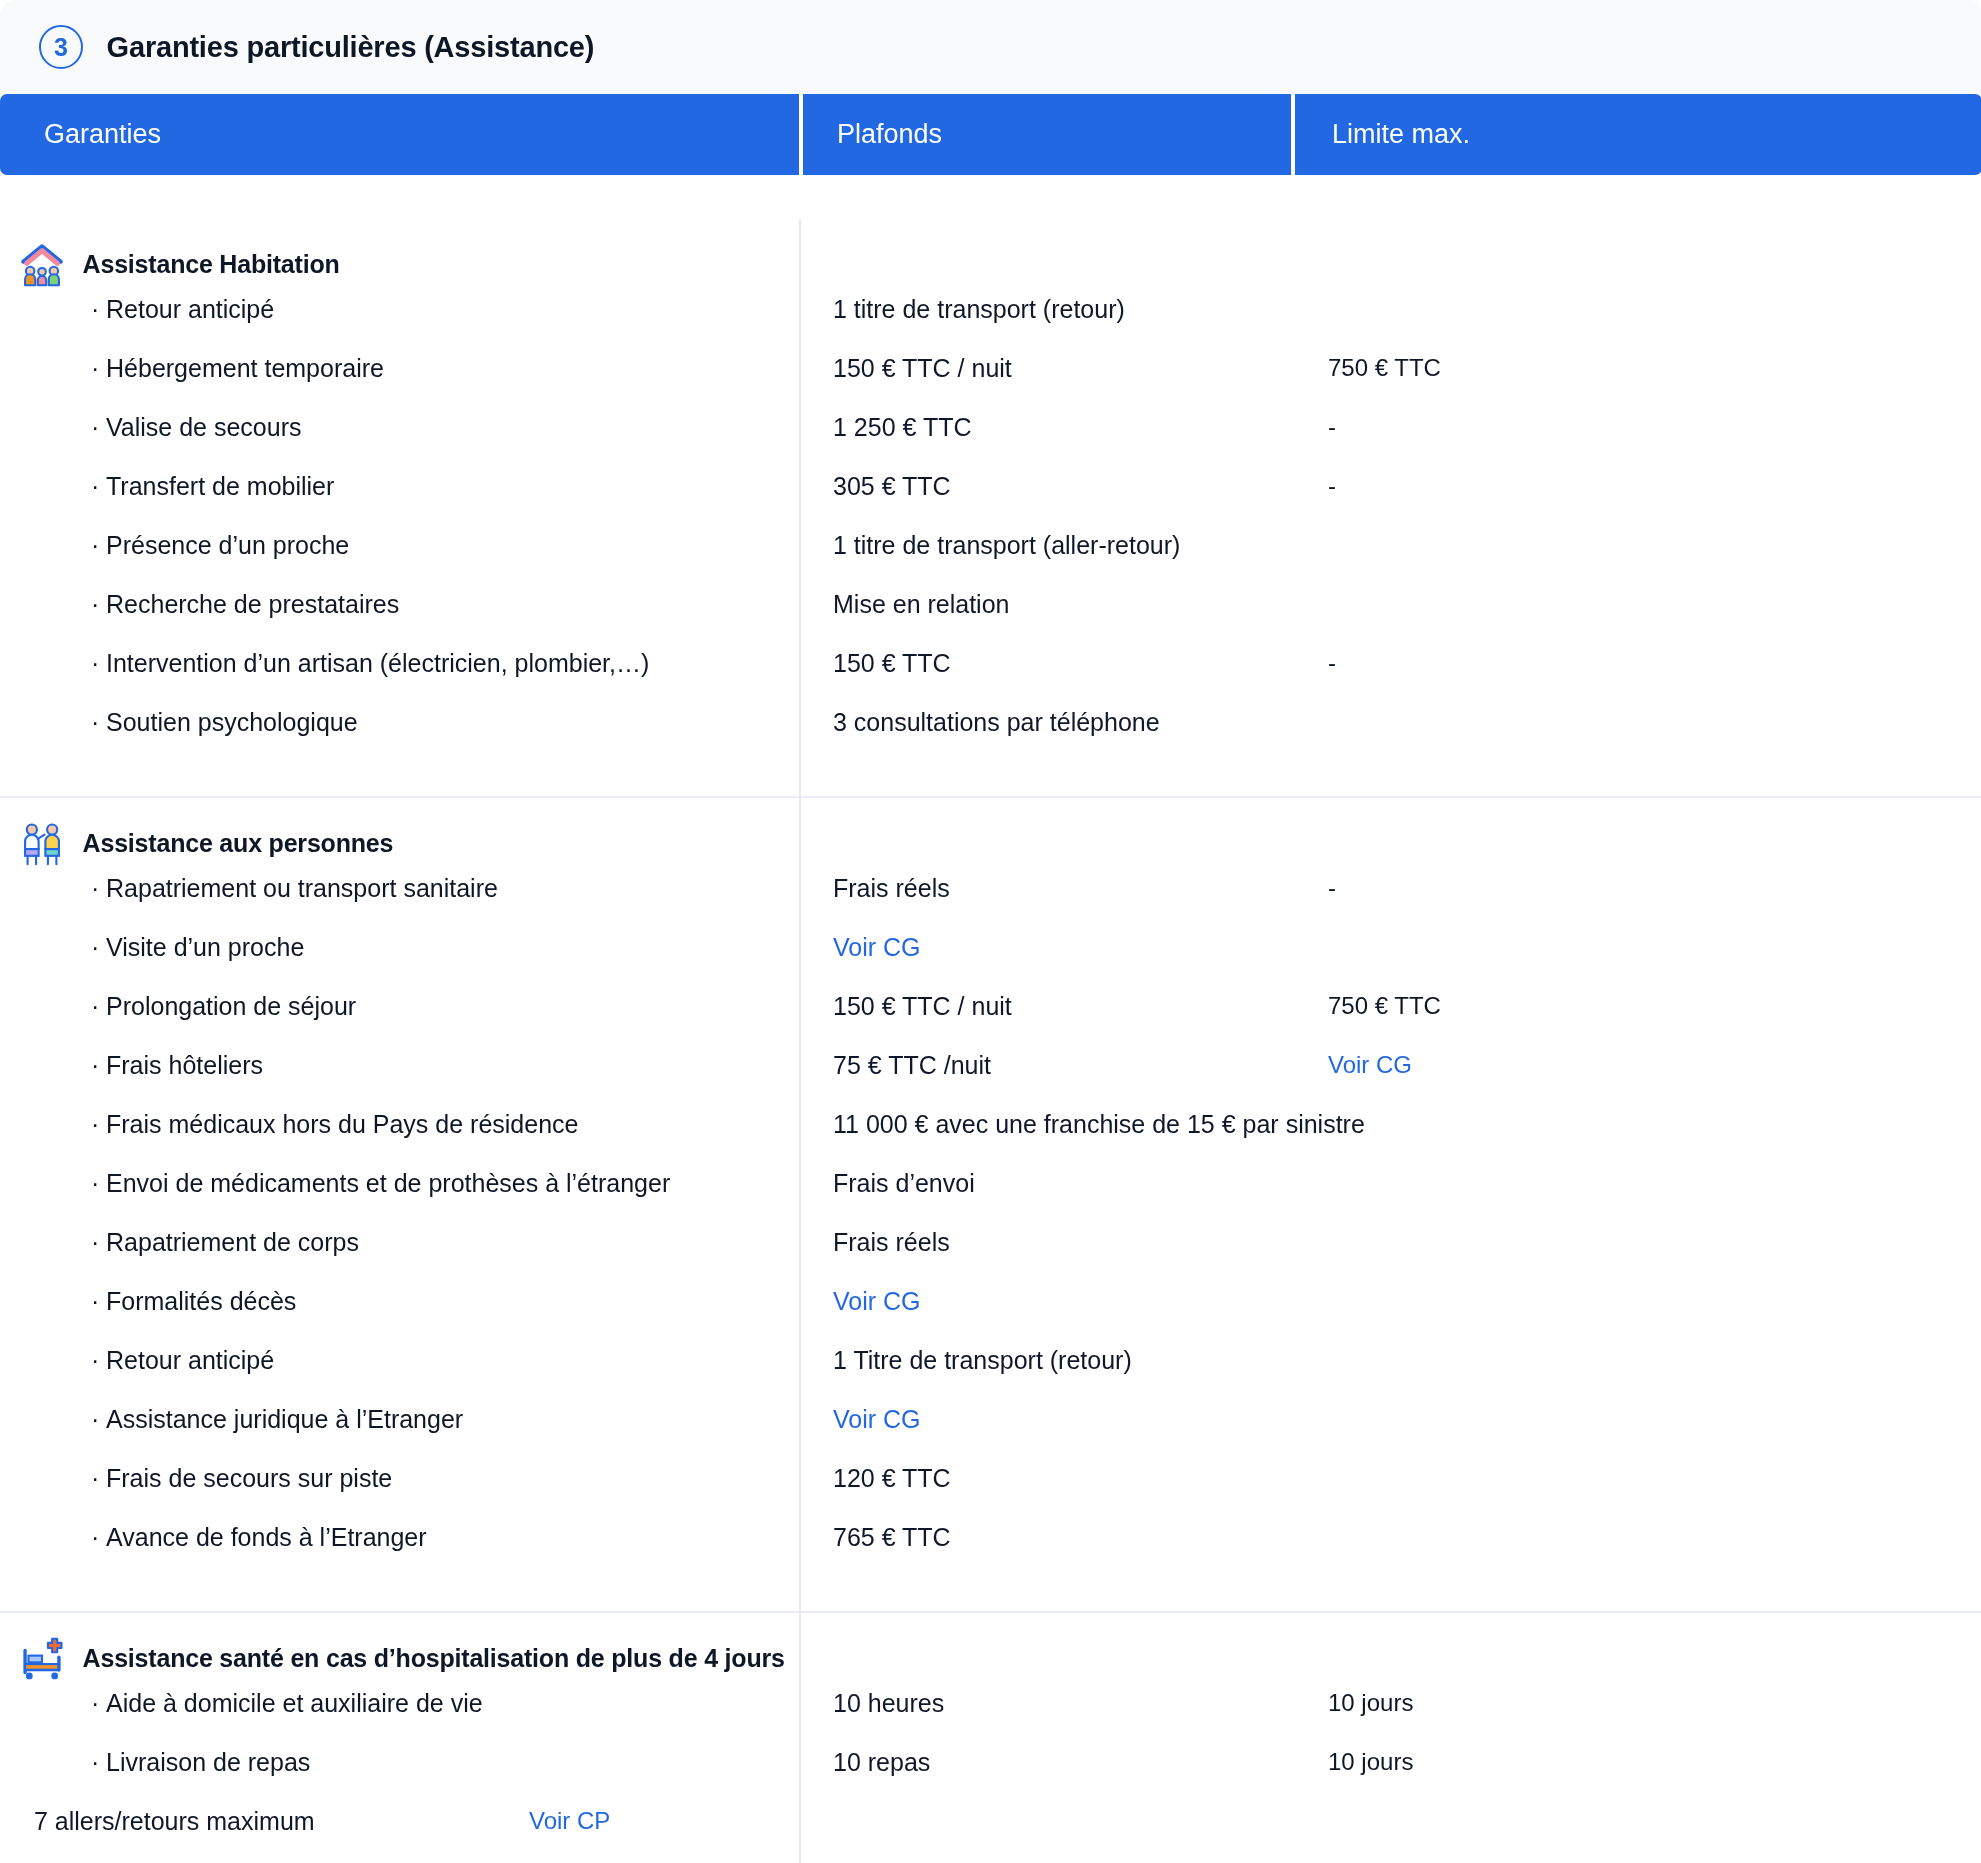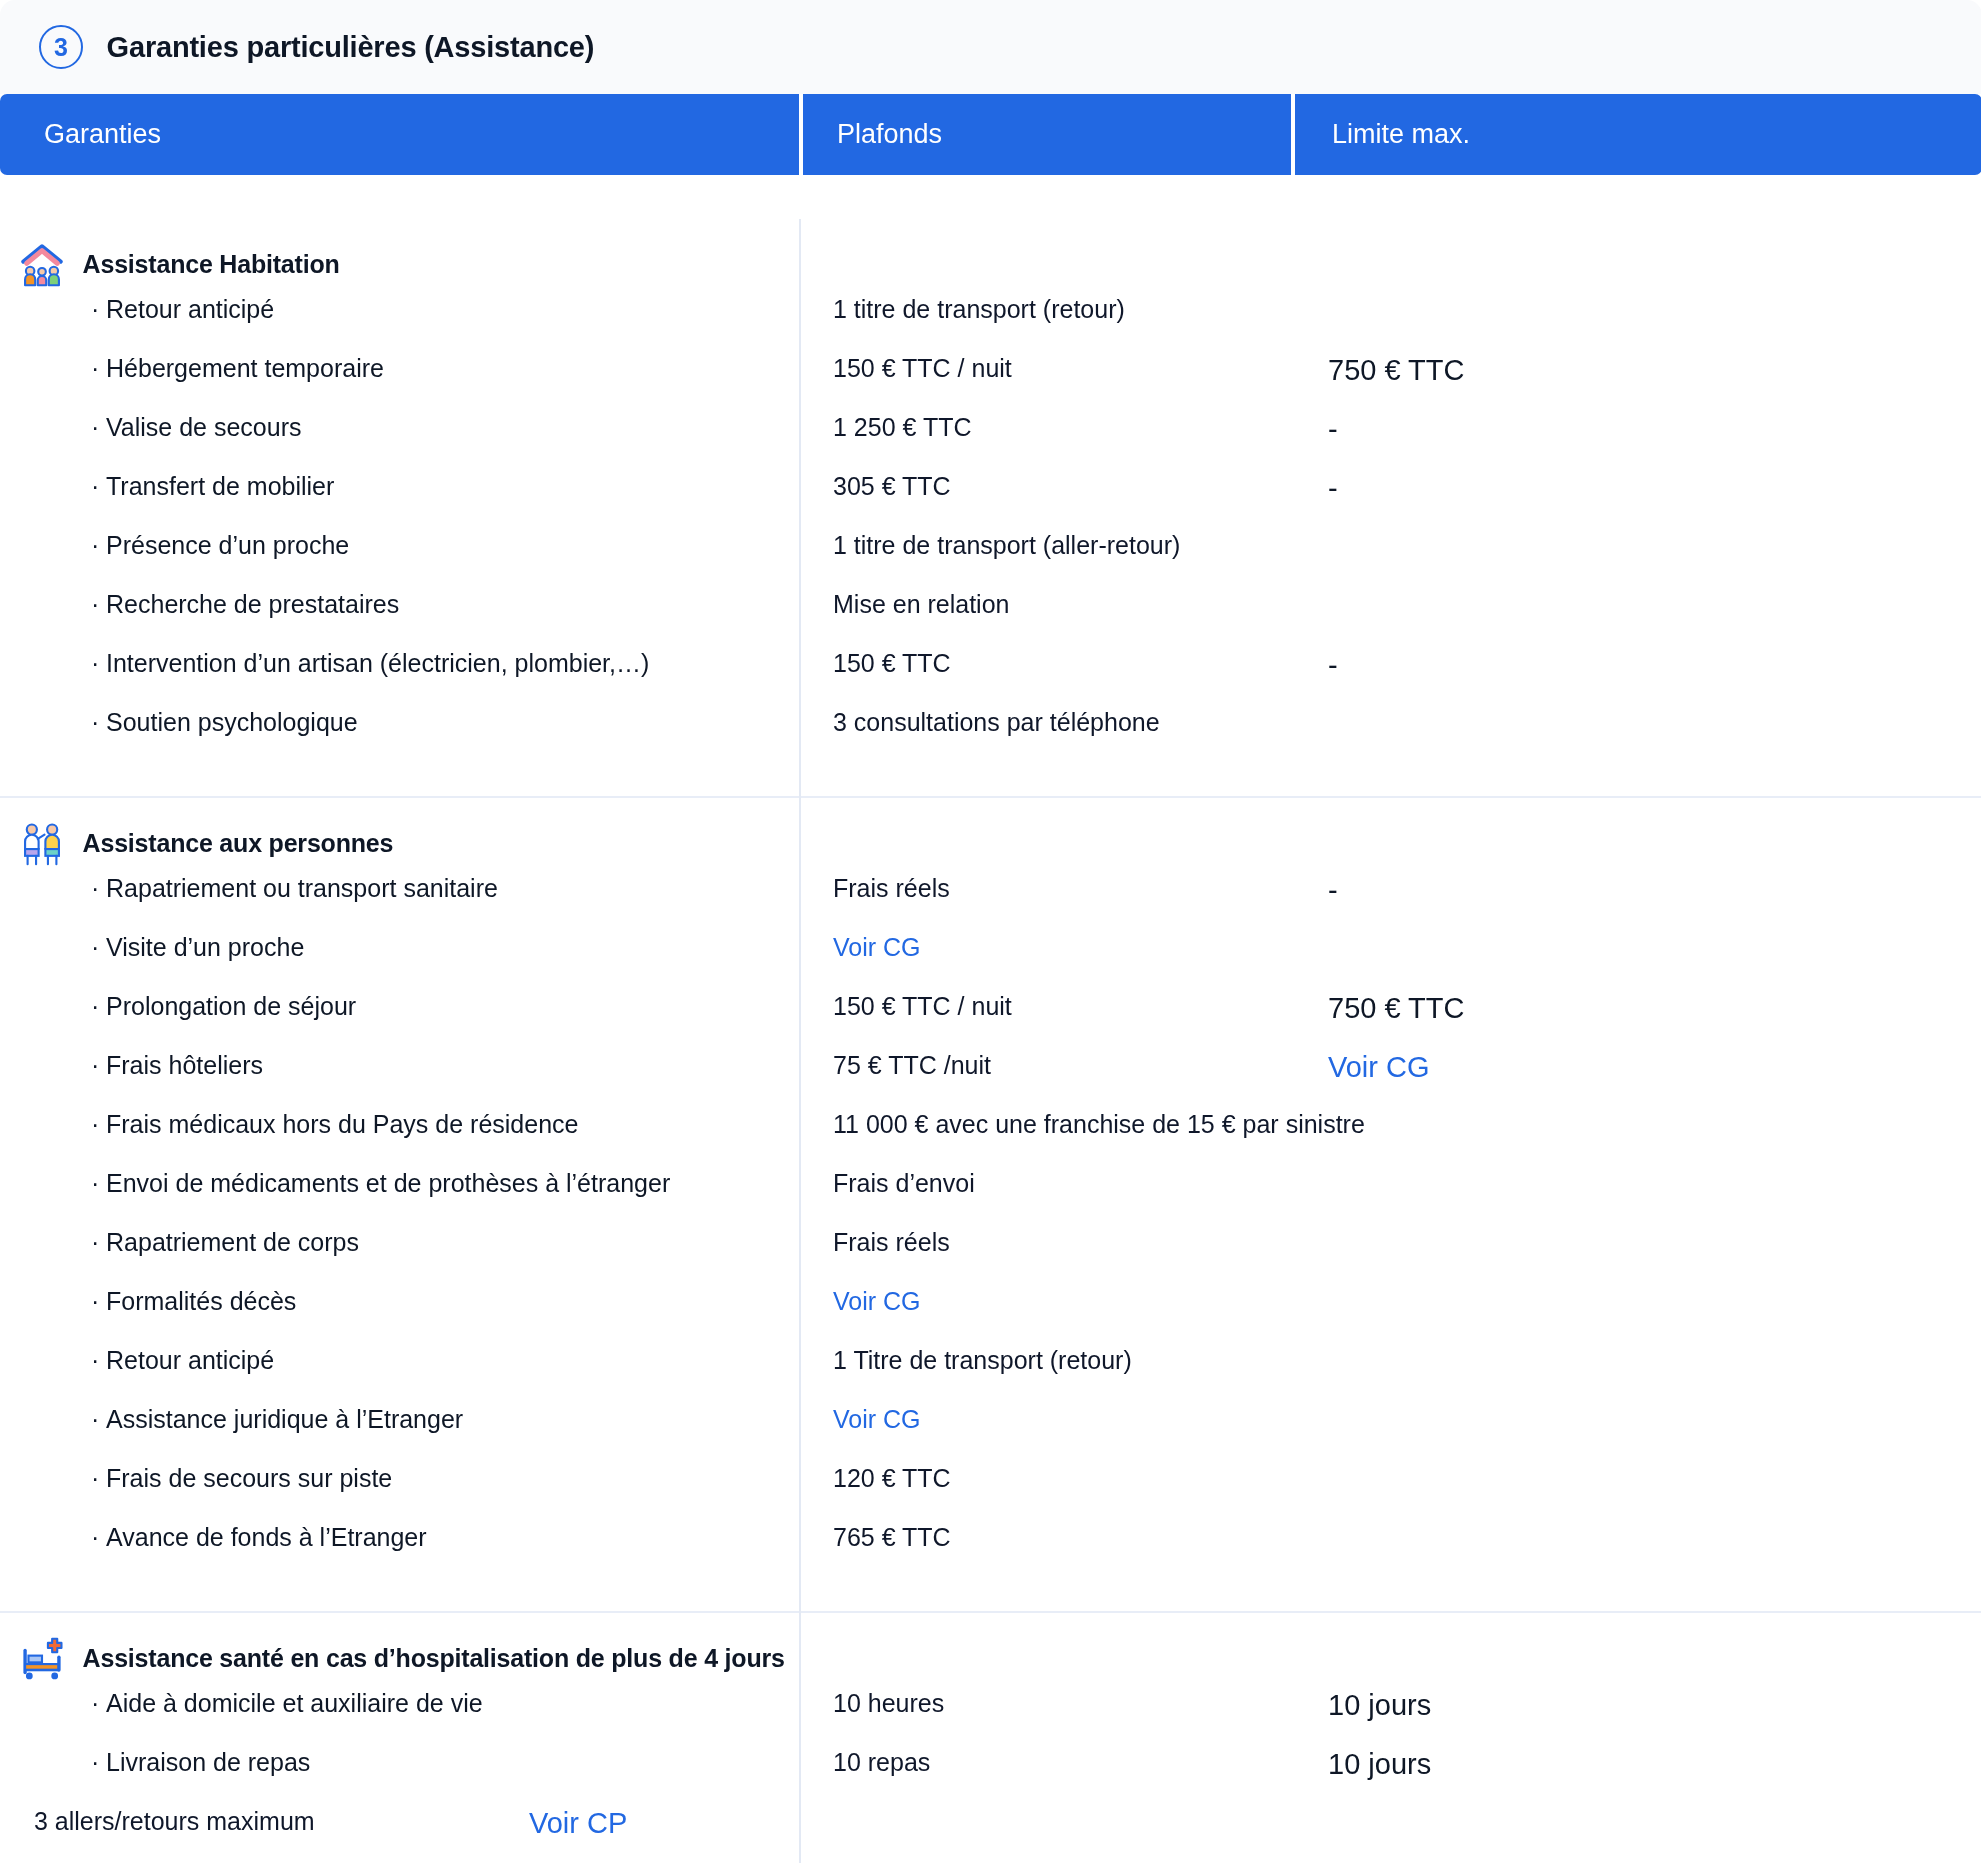--- a/index.html
+++ b/index.html
@@ -116,21 +116,21 @@
   .c-plaf {
     width: 492px;
     padding-left: 34px;
     font-size: 25px;
     color: #0f172a;
     white-space: nowrap;
   }
   .c-lim {
     flex: 1;
     padding-left: 37px;
-    font-size: 29px;
+    font-size: 24px;
     color: #0E1726;
     white-space: nowrap;
   }
   
   .c-plaf.wide { width: auto; }
   .link { color: #2268E2; }
 
   .sec-pad-bottom { height: 29px; }
 </style>
 </head>
@@ -301,21 +301,21 @@
           <div class="c-gar"><span class="bullet">·</span><span>Aide à domicile et auxiliaire de vie</span></div>
           <div class="c-plaf">10 heures</div>
           <div class="c-lim">10 jours</div>
         </div>
         <div class="row">
           <div class="c-gar"><span class="bullet">·</span><span>Livraison de repas</span></div>
           <div class="c-plaf">10 repas</div>
           <div class="c-lim">10 jours</div>
         </div>
         <div class="row">
-          <div class="c-plaf">3 allers/retours maximum</div>
+          <div class="c-plaf">7 allers/retours maximum</div>
           <div class="c-lim link">Voir CP</div>
         </div>
         <div class="sec-pad-bottom"></div>
       </div>
     </div>
 
 </div>
 
 
 </body></html>

